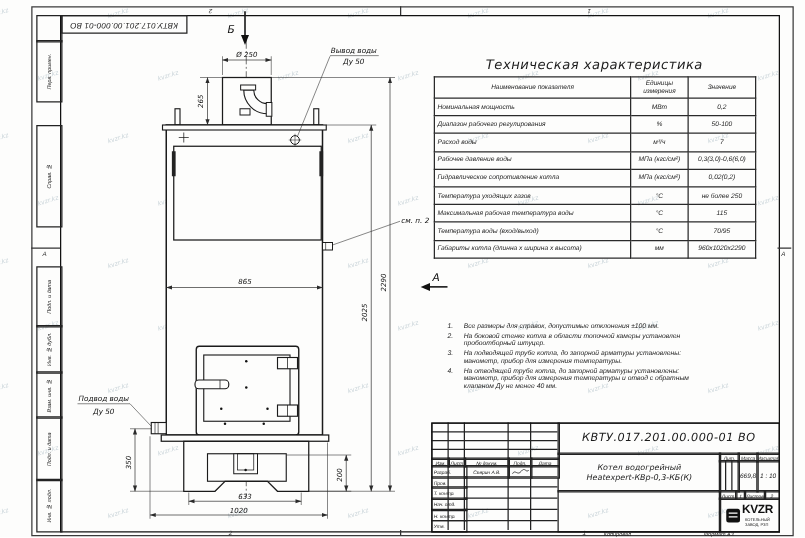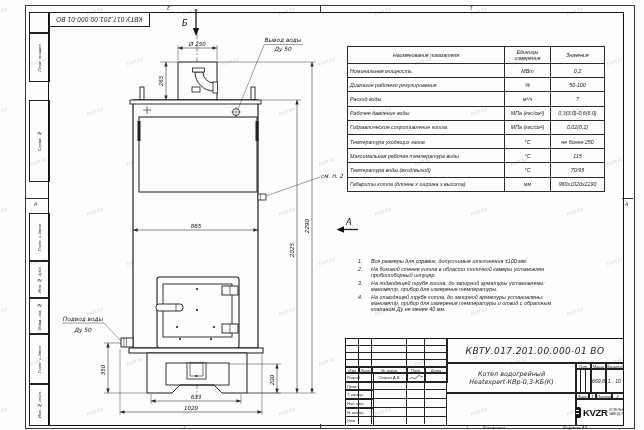--- a/index.html
+++ b/index.html
@@ -304,20 +304,21 @@
     </g>
 
     <g>
       <text class="stxt" x="349" y="225" text-anchor="middle">А</text>
       <path class="ln" stroke-width="1.3" d="M358,229.5 H344"></path>
       <polygon points="344,226.3 344,232.7 336.5,229.5" fill="#111"></polygon>
     </g>
   </svg>
 
   <div class="tech">
+    <div class="tech-title">Техническая характеристика</div>
     <table class="spec">
       <colgroup>
           <col style="width:157px">
           <col style="width:46px">
           <col style="width:54px">
         </colgroup>
       <tbody>
           <tr>
         <th>Наименование показателя</th>
         <th>Единицы измерения</th>
@@ -442,21 +443,21 @@
     <div class="cell val" style="left:245px;top:30px;width:15px;height:24px;">669,8</div>
     <div class="cell val" style="left:260px;top:30px;width:17px;height:24px;">1 : 10</div>
     <div class="cell lbl" style="left:230px;top:54px;width:13px;height:6px;">Лист</div>
     <div class="cell lbl" style="left:243px;top:54px;width:7px;height:6px;">1</div>
     <div class="cell lbl" style="left:250px;top:54px;width:16px;height:6px;">Листов</div>
     <div class="cell lbl" style="left:266px;top:54px;width:11px;height:6px;">2</div>
     <div class="cell" style="left:230px;top:60px;width:47px;height:26px;">
       <div class="logo-wrap">
         <div class="logo-mark"></div>
         <div>
-          <div style="display:flex;align-items:center;gap:1.5px;">
+          <div style="display:flex;align-items:center;gap:1.5px;flex-direction:column;">
             <span class="logo-word">KVZR</span>
             <span class="logo-cap">
               <span>КОТЕЛЬНЫЙ</span><br>
               <span>ЗАВОД, РЗП</span>
             </span>
           </div>
         </div>
       </div>
     </div>
     <div style="position:absolute;left:0;top:0;width:277px;height:86px;border:1.4px solid #111;pointer-events:none;"></div>

